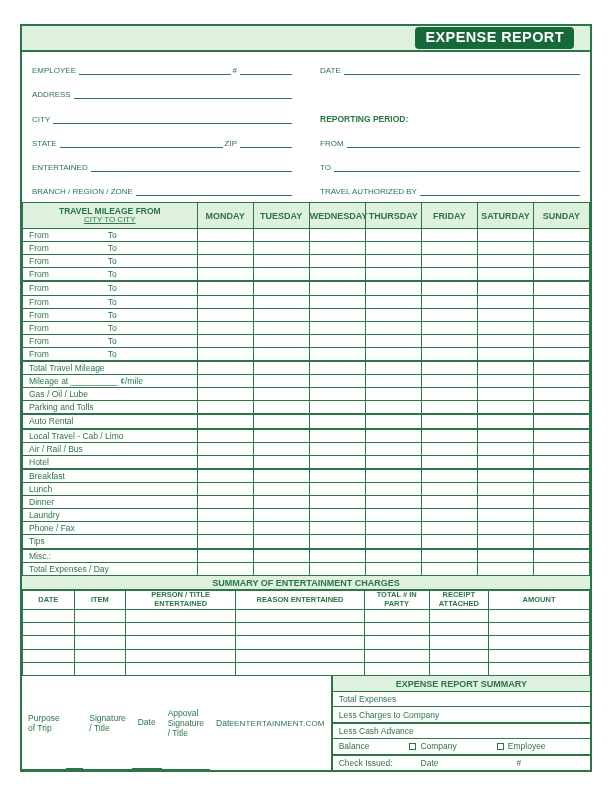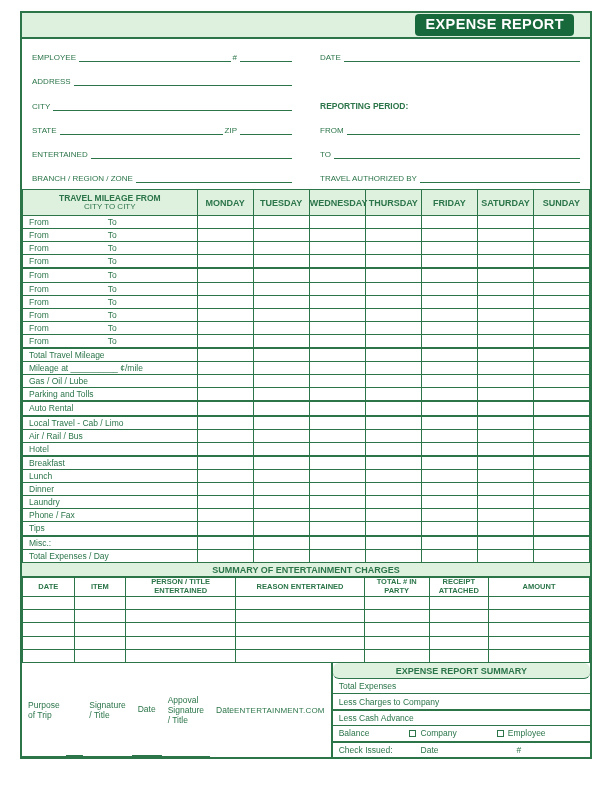--- a/index.html
+++ b/index.html
@@ -4,21 +4,21 @@
 <style>
   :root{
     --g:#2b7549;        
     --dg:#17693c;       
     --lg:#def0de;       
   }
   *{box-sizing:border-box;}
   body{margin:0;background:#fff;}
   .page{width:612px;height:792px;background:#fff;position:relative;
         font-family:"Liberation Sans",sans-serif;color:var(--g);overflow:hidden;}
-  .form{position:absolute;left:20px;top:11px;width:572px;height:748px;
+  .form{position:absolute;left:20px;top:24px;width:572px;height:748px;
         border:2px solid var(--g);display:flex;flex-direction:column;background:#fff;justify-content:flex-end;}
 
   
   .top-band{flex:none;height:26px;background:var(--lg);border-bottom:2px solid var(--g);
             display:flex;justify-content:flex-end;align-items:center;padding-right:16px;}
   .title-box{background:var(--dg);color:#fff;font-weight:bold;font-size:14.5px;
              letter-spacing:.4px;padding:2px 10px 4px;border-radius:4px;}
 
   
   .info{flex:none;height:150px;display:flex;padding:4px 8px 0 10px;}
@@ -33,21 +33,21 @@
   .f-row .line{flex:1;height:9px;border-bottom:1px solid var(--g);}
   .f-row .line.short{flex:0 0 52px;}
 
   
   table{border-collapse:collapse;table-layout:fixed;width:100%;}
   .travel{flex:none;height:374px;}
   .travel th,.travel td{border:1px solid var(--g);padding:0;}
   .travel thead th{background:var(--lg);height:26px;font-size:9px;color:var(--g);
                    font-weight:bold;text-align:center;}
   .travel thead th.corner .l1{font-size:8.5px;font-weight:bold;line-height:1.25;}
-  .travel thead th.corner .l2{font-size:8px;font-weight:normal;line-height:1.1;}
+  .travel thead th.corner .l2{font-size:8px;font-weight:normal;line-height:1.1;text-decoration:underline;}
   .travel td.rl{font-size:8.5px;color:var(--g);padding:0 0 0 6px;text-align:left;
                 white-space:nowrap;overflow:hidden;}
   .travel td.dc{background:#fff;}
   .travel tr.group td{border-top-width:2px;}
   .ft{display:flex;}
   .ft .from{flex:0 0 47%;}
 
   
   .section-band{flex:none;height:14px;background:var(--lg);
                 border-bottom:1px solid var(--g);color:var(--g);font-weight:bold;
@@ -62,21 +62,21 @@
   .bottom{flex:1;display:flex;min-height:0;}
   .bottom-left{width:54.7%;border-right:2px solid var(--g);display:flex;flex-direction:row;}
   .b-row{flex:1;border-bottom:1px solid var(--g);display:flex;align-items:center;
          justify-content:space-between;padding:0 6px;font-size:8.5px;color:var(--g);}
   .b-row:last-child{border-bottom:none;}
   .b-row.thick{border-bottom-width:2px;}
   .brand{font-size:8px;letter-spacing:.2px;}
   .bottom-right{flex:1;display:flex;flex-direction:column;}
   .sum-title{flex:none;height:16px;background:var(--lg);border-bottom:1px solid var(--g);
              font-weight:bold;font-size:9px;color:var(--g);
-             display:flex;align-items:center;justify-content:center;border-radius:6px;}
+             display:flex;align-items:center;justify-content:center;}
   .s-row{flex:1;border-bottom:1px solid var(--g);display:flex;align-items:center;
          padding:0 6px;font-size:8.5px;color:var(--g);}
   .s-row:last-child{border-bottom:none;}
   .s-row.thick{border-bottom-width:2px;}
   .cb{display:inline-block;width:7px;height:7px;border:1px solid var(--g);
       margin-right:4px;background:#fff;}
   .cb-item{display:inline-flex;align-items:center;margin-left:40px;}
   .ck-date{margin-left:28px;}
   .ck-num{margin-left:78px;}
 </style>

